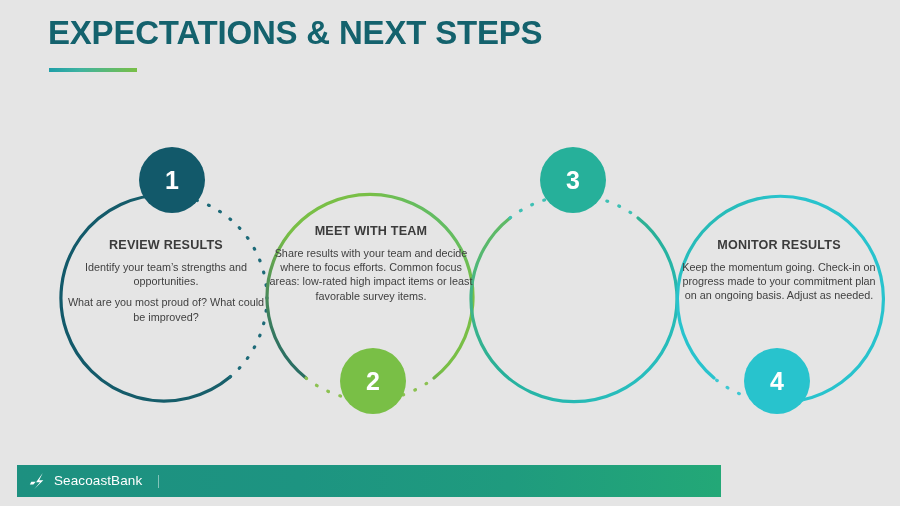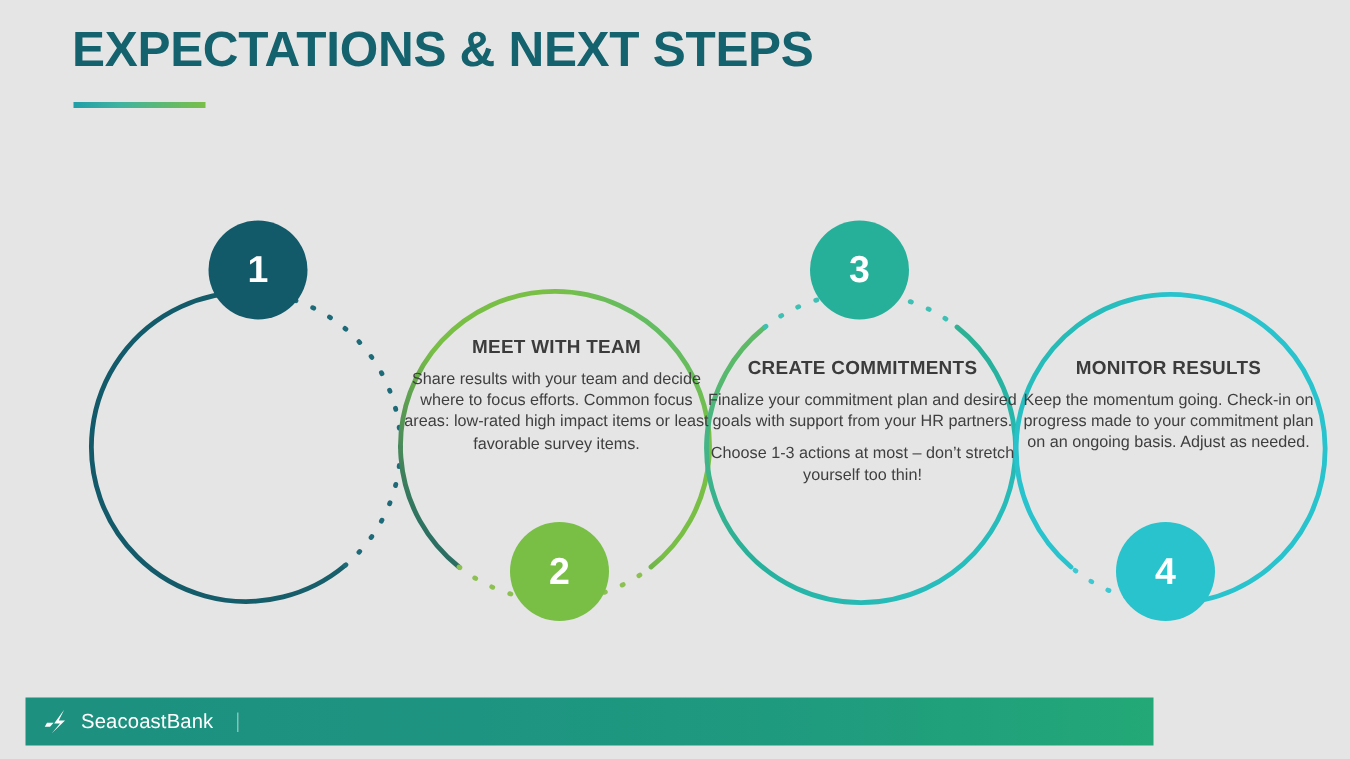--- a/index.html
+++ b/index.html
@@ -80,21 +80,20 @@
   #badge-2{ left:340px; top:228px; background:#79bf46; }
   #badge-3{ left:540px; top:27px;  background:#26b09a; }
   #badge-4{ left:744px; top:228px; background:#28c3cd; }
 
   
   .footer{
     position:absolute;
     left:17px; top:465px;
     width:704px; height:32px;
     background:linear-gradient(90deg,#1d9080 0%, #1d9481 40%, #1f9b7e 70%, #23a877 100%);
-    padding-left:48px;
   }
   .footer-logo{
     position:absolute;
     left:12px; top:6px;
     width:20px;height:20px;
   }
   .footer-text{
     position:absolute;
     left:37px; top:8px;
     color:#ffffff;
@@ -158,31 +157,31 @@
         <path d="M 510 98 A 103 103 0 1 0 638 98" fill="none" stroke="url(#g3solid)" stroke-width="3.2" stroke-linecap="round"></path>
         <path d="M 510 98 A 103 103 0 0 1 638 98" fill="none" stroke="#3ec0b4" stroke-width="3.2" stroke-linecap="round" stroke-dasharray="0.8 12"></path>
       </g>
 
       <g>
         <path d="M 714 258 A 103 103 0 1 1 802 280" fill="none" stroke="url(#g4solid)" stroke-width="3.2" stroke-linecap="round"></path>
         <path d="M 802 280 A 103 103 0 0 1 714 258" fill="none" stroke="#3ec8d2" stroke-width="3.2" stroke-linecap="round" stroke-dasharray="0.8 12"></path>
       </g>
     </svg>
 
+    <div class="step" id="step-1">
+      <div class="heading">REVIEW RESULTS</div>
+      <div class="para">Identify your team’s strengths and opportunities.</div>
+      <div class="para">What are you most proud of? What could be improved?</div>
+    </div>
 
     <div class="step" id="step-2">
       <div class="heading">MEET WITH TEAM</div>
       <div class="para">Share results with your team and decide where to focus efforts. Common focus areas: low-rated high impact items or least favorable survey items.</div>
     </div>
 
-    <div class="step" id="step-3">
-      <div class="heading">CREATE COMMITMENTS</div>
-      <div class="para">Finalize your commitment plan and desired goals with support from your HR partners.</div>
-      <div class="para">Choose 1-3 actions at most – don’t stretch yourself too thin!</div>
-    </div>
 
     <div class="step" id="step-4">
       <div class="heading">MONITOR RESULTS</div>
       <div class="para">Keep the momentum going. Check-in on progress made to your commitment plan on an ongoing basis. Adjust as needed.</div>
     </div>
 
     <div class="badge" id="badge-1">1</div>
     <div class="badge" id="badge-2">2</div>
     <div class="badge" id="badge-3">3</div>
     <div class="badge" id="badge-4">4</div>

